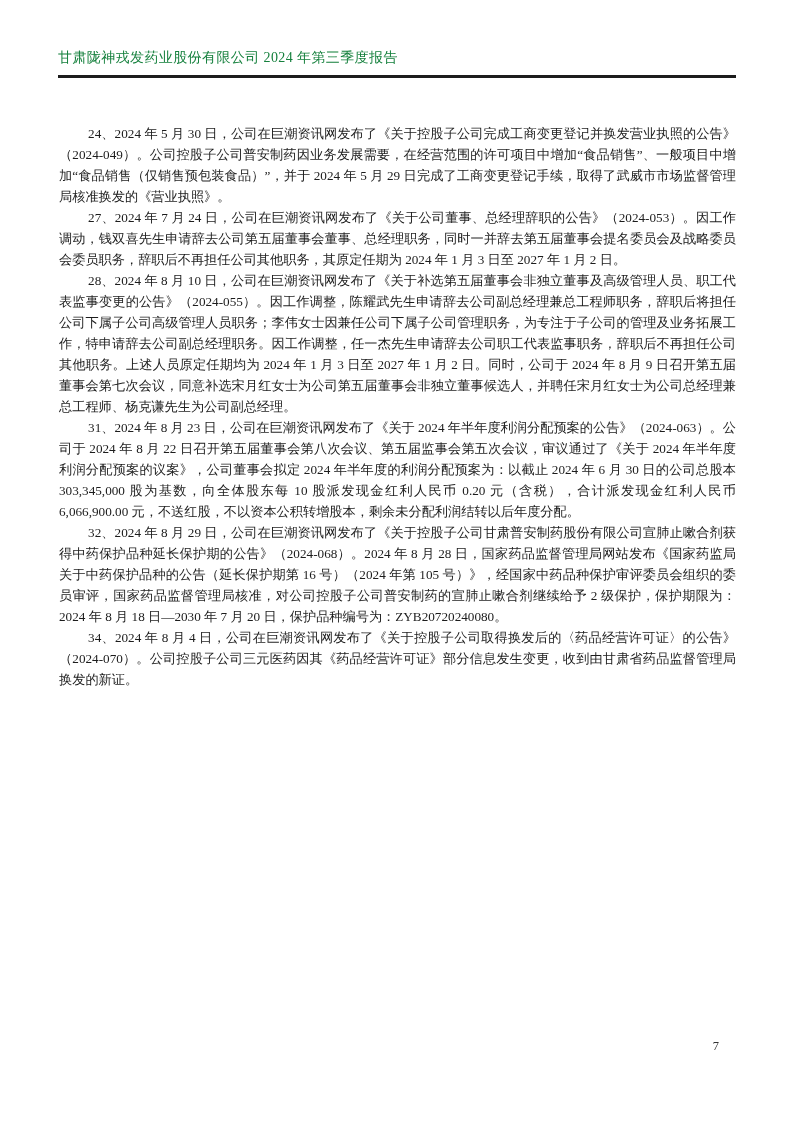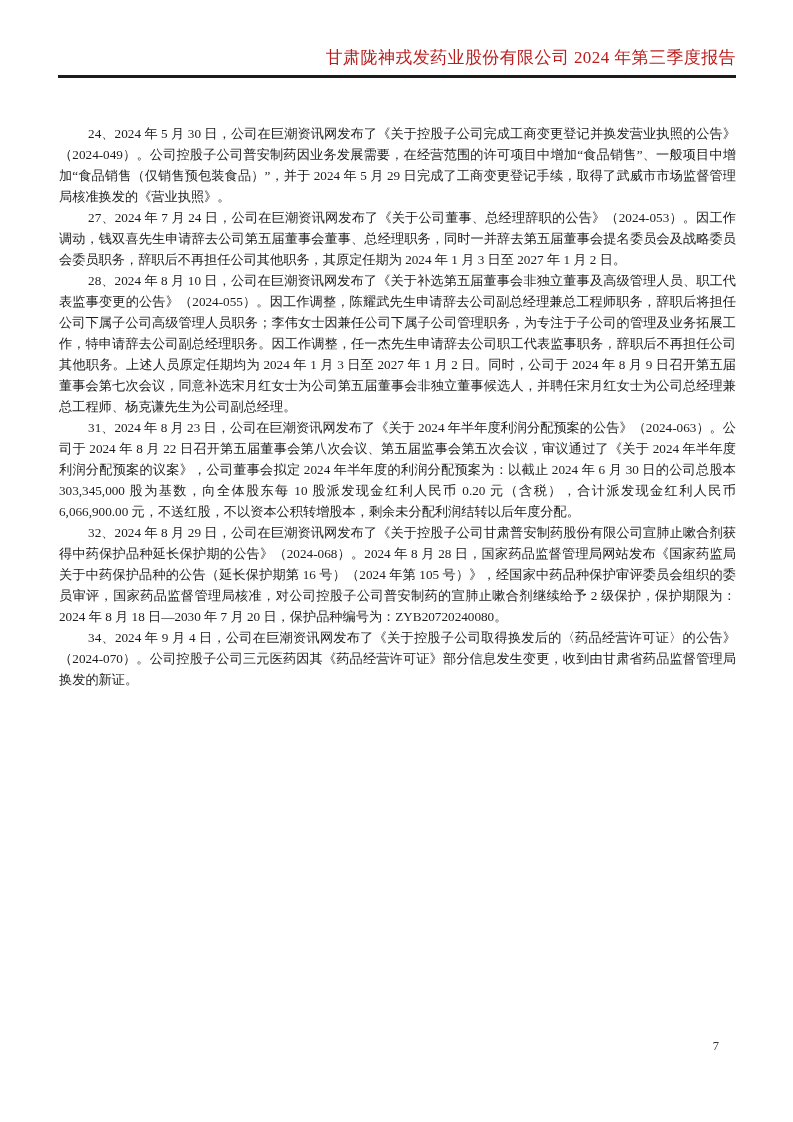--- a/index.html
+++ b/index.html
@@ -20,25 +20,24 @@
     background: #ffffff;
     overflow: hidden;
   }
   .header {
     position: absolute;
     top: 49px;
     left: 58px;
     width: 678px;
   }
   .header-title {
-    text-align: right;
-    font-size: 17px;
+    font-size: 14px;
     line-height: 17px;
     letter-spacing: 0.4px;
-    color: #b91c1c;
+    color: #15803d;
     white-space: nowrap;
   }
   .header-rule {
     margin-top: 9px;
     height: 2.6px;
     background: #1c1c1c;
   }
   .body-text {
     position: absolute;
     top: 91px;
@@ -75,20 +74,20 @@
     <div class="header-title">甘肃陇神戎发药业股份有限公司 2024 年第三季度报告</div>
     <div class="header-rule"></div>
   </div>
 
   <div class="body-text">
     <p>24、2024 年 5 月 30 日，公司在巨潮资讯网发布了《关于控股子公司完成工商变更登记并换发营业执照的公告》（2024-049）。公司控股子公司普安制药因业务发展需要，在经营范围的许可项目中增加“食品销售”、一般项目中增加“食品销售（仅销售预包装食品）”，并于 2024 年 5 月 29 日完成了工商变更登记手续，取得了武威市市场监督管理局核准换发的《营业执照》。</p>
     <p>27、2024 年 7 月 24 日，公司在巨潮资讯网发布了《关于公司董事、总经理辞职的公告》（2024-053）。因工作调动，钱双喜先生申请辞去公司第五届董事会董事、总经理职务，同时一并辞去第五届董事会提名委员会及战略委员会委员职务，辞职后不再担任公司其他职务，其原定任期为 2024 年 1 月 3 日至 2027 年 1 月 2 日。</p>
     <p>28、2024 年 8 月 10 日，公司在巨潮资讯网发布了《关于补选第五届董事会非独立董事及高级管理人员、职工代表监事变更的公告》（2024-055）。因工作调整，陈耀武先生申请辞去公司副总经理兼总工程师职务，辞职后将担任公司下属子公司高级管理人员职务；李伟女士因兼任公司下属子公司管理职务，为专注于子公司的管理及业务拓展工作，特申请辞去公司副总经理职务。因工作调整，任一杰先生申请辞去公司职工代表监事职务，辞职后不再担任公司其他职务。上述人员原定任期均为 2024 年 1 月 3 日至 2027 年 1 月 2 日。同时，公司于 2024 年 8 月 9 日召开第五届董事会第七次会议，同意补选宋月红女士为公司第五届董事会非独立董事候选人，并聘任宋月红女士为公司总经理兼总工程师、杨克谦先生为公司副总经理。</p>
     <p>31、2024 年 8 月 23 日，公司在巨潮资讯网发布了《关于 2024 年半年度利润分配预案的公告》（2024-063）。公司于 2024 年 8 月 22 日召开第五届董事会第八次会议、第五届监事会第五次会议，审议通过了《关于 2024 年半年度利润分配预案的议案》，公司董事会拟定 2024 年半年度的利润分配预案为：以截止 2024 年 6 月 30 日的公司总股本 303,345,000 股为基数，向全体股东每 10 股派发现金红利人民币 0.20 元（含税），合计派发现金红利人民币 6,066,900.00 元，不送红股，不以资本公积转增股本，剩余未分配利润结转以后年度分配。</p>
     <p>32、2024 年 8 月 29 日，公司在巨潮资讯网发布了《关于控股子公司甘肃普安制药股份有限公司宣肺止嗽合剂获得中药保护品种延长保护期的公告》（2024-068）。2024 年 8 月 28 日，国家药品监督管理局网站发布《国家药监局关于中药保护品种的公告（延长保护期第 16 号）（2024 年第 105 号）》，经国家中药品种保护审评委员会组织的委员审评，国家药品监督管理局核准，对公司控股子公司普安制药的宣肺止嗽合剂继续给予 2 级保护，保护期限为：2024 年 8 月 18 日—2030 年 7 月 20 日，保护品种编号为：ZYB20720240080。</p>
-    <p>34、2024 年 9 月 4 日，公司在巨潮资讯网发布了《关于控股子公司取得换发后的〈药品经营许可证〉的公告》（2024-070）。公司控股子公司三元医药因其《药品经营许可证》部分信息发生变更，收到由甘肃省药品监督管理局换发的新证。</p>
+    <p>34、2024 年 8 月 4 日，公司在巨潮资讯网发布了《关于控股子公司取得换发后的〈药品经营许可证〉的公告》（2024-070）。公司控股子公司三元医药因其《药品经营许可证》部分信息发生变更，收到由甘肃省药品监督管理局换发的新证。</p>
   </div>
 
   <div class="footer">
     <span>7</span>
   </div>
 
 </div>
 
 </body></html>

